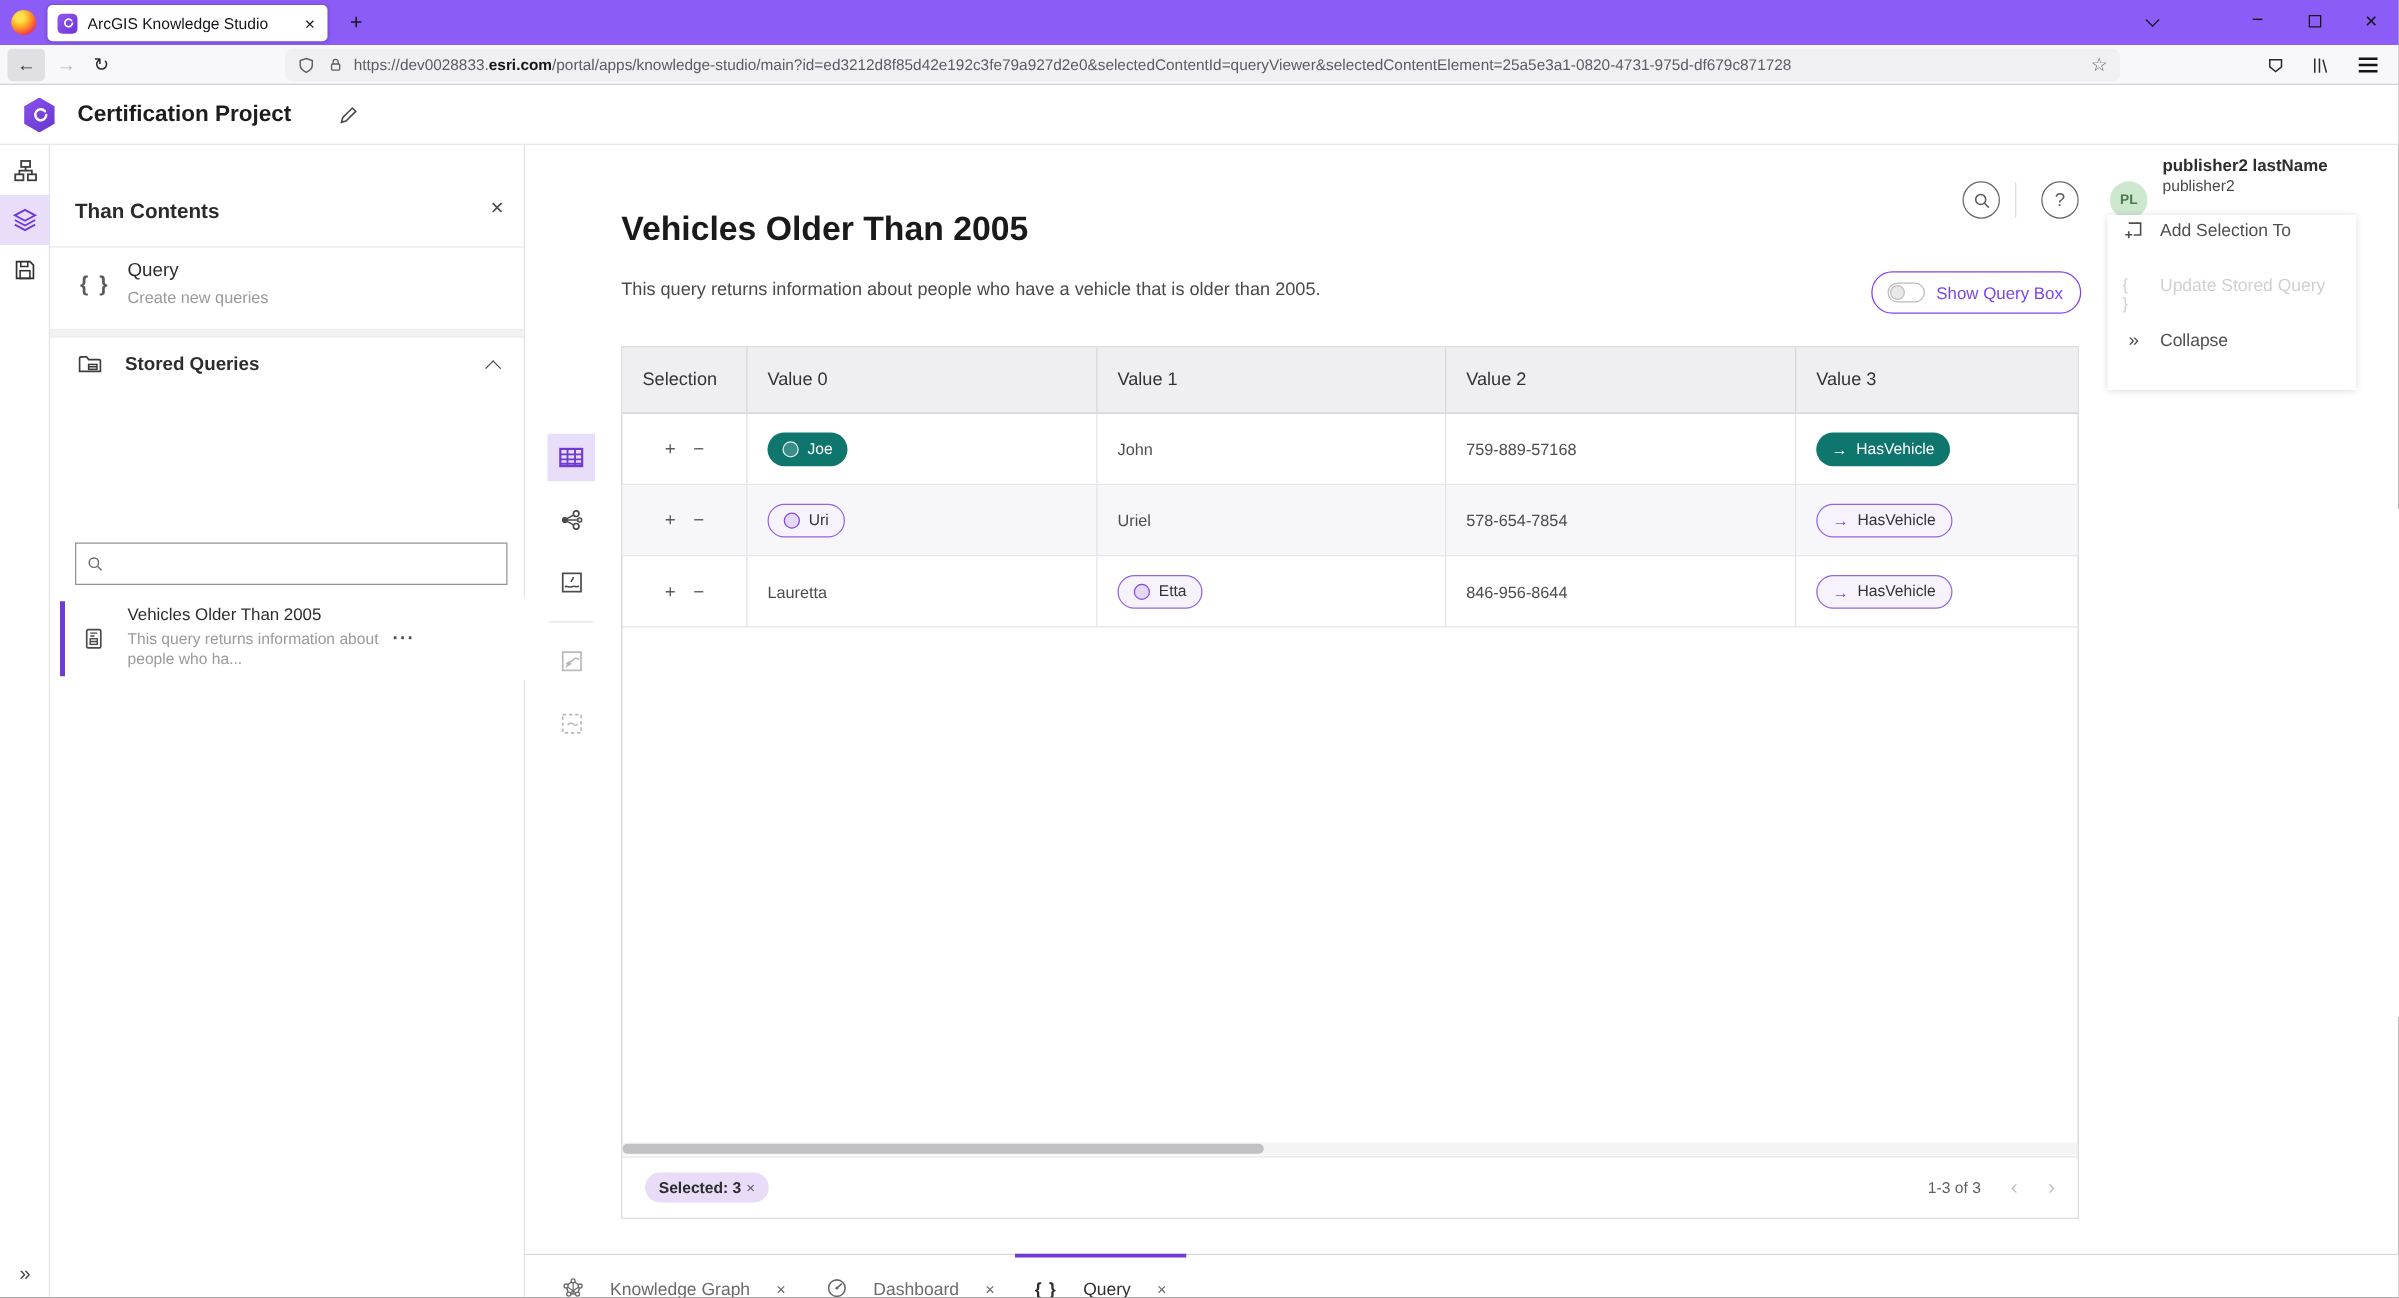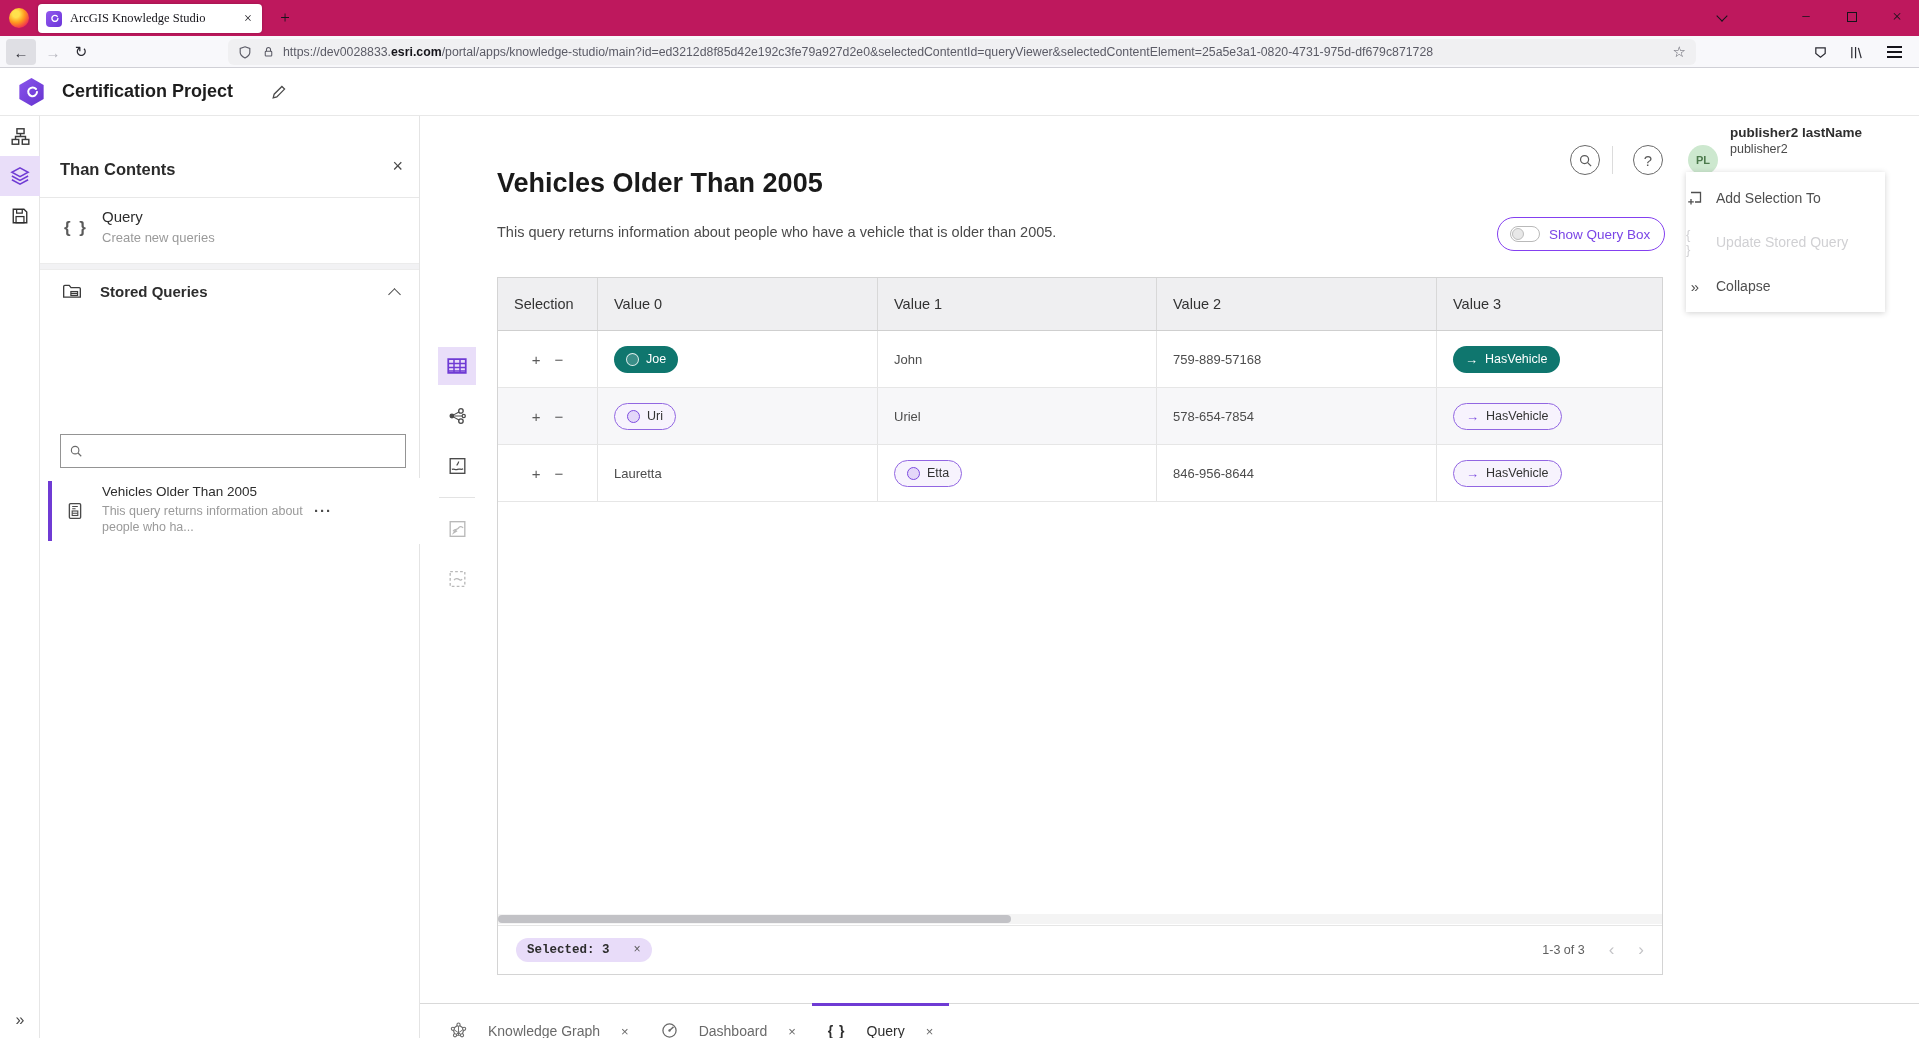--- a/index.html
+++ b/index.html
@@ -1,21 +1,21 @@
 <!DOCTYPE html>
 <html><head>
 <meta charset="utf-8">
 <style>
   * { margin:0; padding:0; box-sizing:border-box; }
   html,body { background:#555; }
   body { font-family:"Liberation Sans", sans-serif; }
   #screen { position:relative; width:1919px; height:1038px; background:#fff; overflow:hidden; }
 
   
-  .tabstrip { position:absolute; left:0; top:0; width:100%; height:36px; background:#be185d;font-family:Liberation Serif, serif; }
+  .tabstrip { position:absolute; left:0; top:0; width:100%; height:36px; background:#8b5cf6; }
   .ff-logo { position:absolute; left:9px; top:8px; width:20px; height:20px; border-radius:50%;
              background:radial-gradient(circle at 35% 30%, #ffe14d 0 18%, #ff9a1f 45%, #f4364c 75%, #b5007f 100%); }
   .btab-browser { position:absolute; left:38px; top:4px; width:224px; height:29px; background:#fff; border-radius:4px;
          box-shadow:0 0 3px rgba(0,0,0,.25); display:flex; align-items:center; padding:0 8px; }
   .favicon { width:16px; height:16px; border-radius:4px; background:linear-gradient(135deg,#9258ee,#6a35d8);
              display:flex; align-items:center; justify-content:center; margin-right:8px; flex:none; }
   .tab-title { font-size:12.5px; color:#15141a; flex:1; white-space:nowrap; overflow:hidden; }
   .tab-x { font-size:14px; color:#15141a; padding:0 2px; cursor:pointer; }
   .newtab { position:absolute; left:272px; top:6px; width:26px; height:24px; font-size:17px; color:#15141a;
             display:flex; align-items:center; justify-content:center; cursor:pointer; }
@@ -123,30 +123,30 @@
   .pill.outline { background:#f7f3fd; border:1px solid #9266e2; color:#333; }
   .pill.outline .dot { border:1.5px solid #7e4ce0; background:#e4d7f9; }
   .pill .arr { font-size:13px; }
   .pill.filled .arr { color:#fff; }
   .pill.outline .arr { color:#7e4ce0; }
 
   .hscroll { position:absolute; left:0; bottom:50px; width:100%; height:10px; background:#f4f4f4; }
   .hthumb { position:absolute; left:0; top:1px; width:513px; height:8px; background:#c2c2c6; border-radius:4px; cursor:pointer; }
   .tfoot { position:absolute; left:0; bottom:0; width:100%; height:49px; border-top:1px solid #e6e6e6; background:#fff;
            display:flex; align-items:center; padding:0 18px; }
-  .chip { background:#e8dcf9; border-radius:13px; padding:5px 11px; display:inline-flex; align-items:center; gap:24px;font-family:Liberation Mono, monospace; }
+  .chip { background:#e8dcf9; border-radius:13px; padding:5px 11px; display:inline-flex; align-items:center; gap:4px; }
   .chip-label { font-size:12.5px; font-weight:600; color:#2d2d2d; }
   .chip-x { font-size:12px; color:#5a5a5a; cursor:pointer; }
   .pager { margin-left:auto; display:flex; align-items:center; gap:24px; }
   .pager-text { font-size:12.5px; color:#5f5f5f; }
   .pg-btn { font-size:17px; color:#c3c3c6; cursor:default; }
 
   
   .ctx-menu { position:absolute; left:1686px; top:172px; width:199px; background:#fff; box-shadow:0 1px 6px rgba(0,0,0,.18); padding:4px 0; }
-  .ctx-item { height:44px; display:flex; align-items:center; gap:12px; padding:0 0; font-size:14px; color:#4f4f4f; cursor:pointer; }
+  .ctx-item { height:44px; display:flex; align-items:flex-start; gap:12px; padding:0 12px; font-size:14px; color:#4f4f4f; cursor:pointer; }
   .ctx-item.disabled { color:#d0d0d3; cursor:default; }
   .ctx-ico { width:18px; display:flex; justify-content:center; }
 
   
   .bottombar { position:absolute; left:420px; right:0; top:1003px; height:35px; background:#fff; border-top:1px solid #d9d9d9;
                display:flex; align-items:center; padding-left:14px; }
   .btab { position:relative; height:35px; display:flex; align-items:flex-end; gap:21px; padding:0 16px; font-size:14px;
           color:#6a6a6a; cursor:pointer; }
   .btab .bx { font-size:13px; color:#6a6a6a; }
   .btab.active { color:#2e2e2e; }

